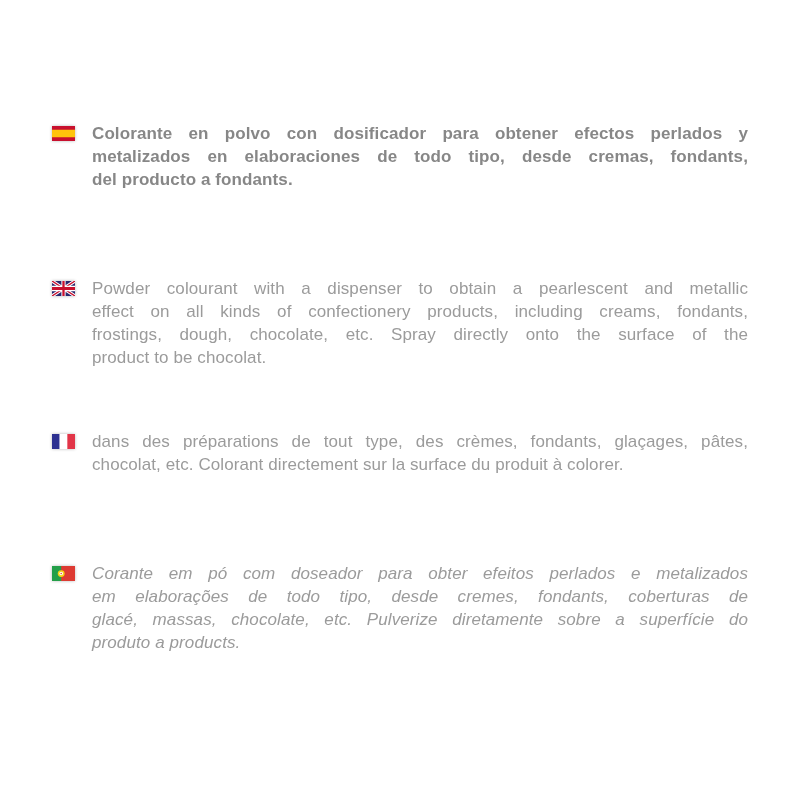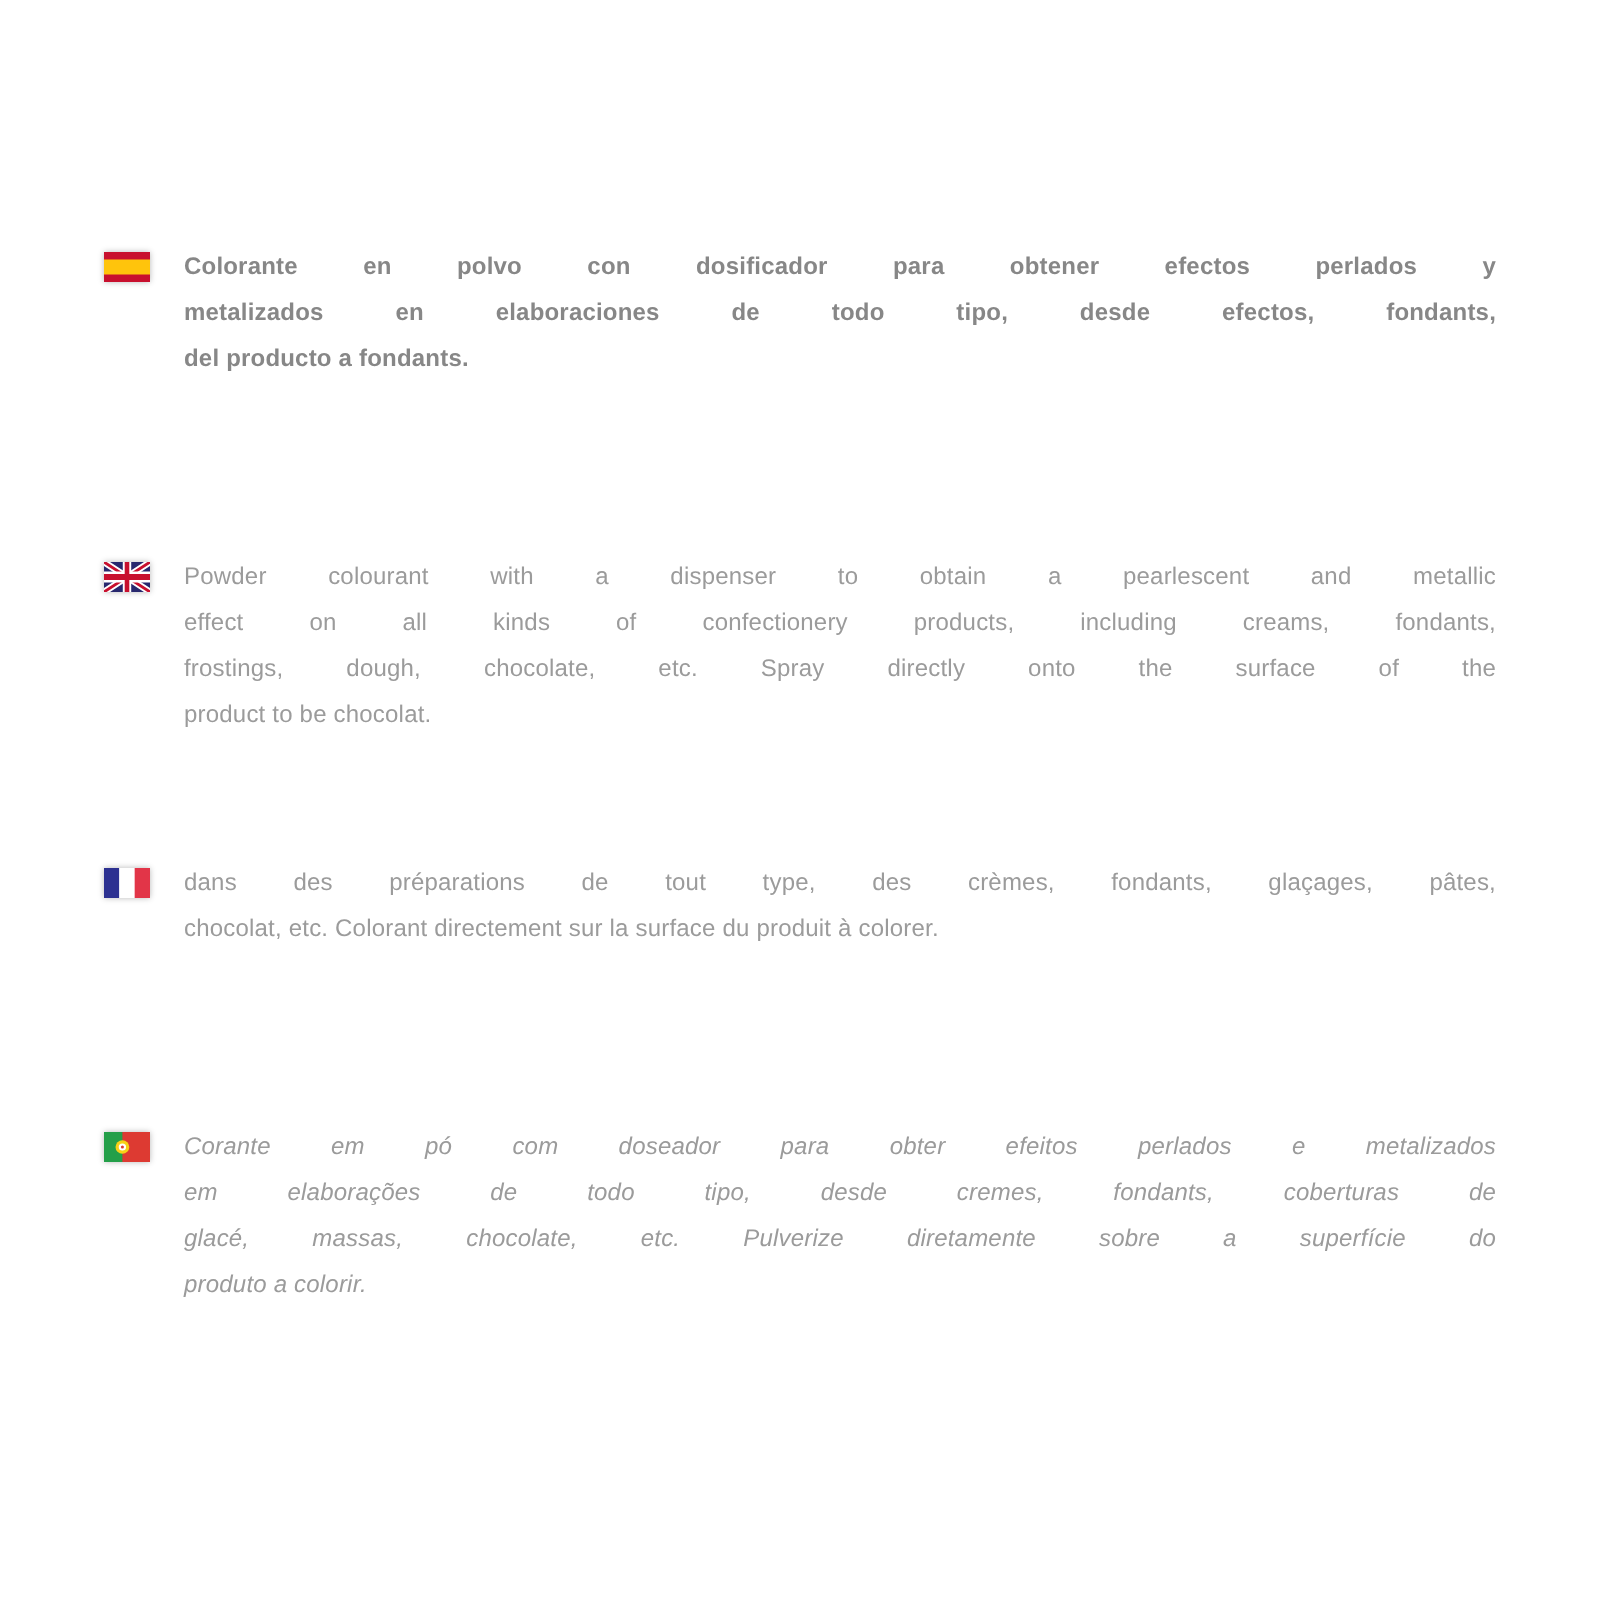--- a/index.html
+++ b/index.html
@@ -33,21 +33,21 @@
     background: #fff;
   }
   .flag svg {
     display: block;
     width: 100%;
     height: 100%;
   }
   .lines {
     margin-left: 40px;
     width: 656px;
-    font-size: 12px;
+    font-size: 17px;
     line-height: 23px;
     color: #9b9b9b;
     letter-spacing: 0.1px;
   }
   .line {
     text-align: justify;
     text-align-last: justify;
     white-space: normal;
   }
   .line.last {
@@ -64,21 +64,21 @@
 
 <div class="section bold" id="sec-es">
   <div class="flag">
     <svg viewBox="0 0 30 20" preserveAspectRatio="none">
       <rect x="0" y="0" width="30" height="20" fill="#c8102e"></rect>
       <rect x="0" y="5" width="30" height="10" fill="#ffc40c"></rect>
     </svg>
   </div>
   <div class="lines">
     <div class="line">Colorante en polvo con dosificador para obtener efectos perlados y</div>
-    <div class="line">metalizados en elaboraciones de todo tipo, desde efectos, fondants,</div>
+    <div class="line">metalizados en elaboraciones de todo tipo, desde cremas, fondants,</div>
     <div class="line last">del producto a fondants.</div>
   </div>
 </div>
 
 <div class="section" id="sec-en">
   <div class="flag">
     <svg viewBox="0 0 60 30" preserveAspectRatio="none">
       <rect x="0" y="0" width="60" height="30" fill="#28286e"></rect>
       <path d="M0,0 L60,30 M60,0 L0,30" stroke="#ffffff" stroke-width="7"></path>
       <path d="M0,0 L60,30 M60,0 L0,30" stroke="#c8102e" stroke-width="3"></path>
@@ -115,15 +115,15 @@
       <rect x="0" y="0" width="12" height="20" fill="#249f49"></rect>
       <circle cx="12" cy="10" r="4.5" fill="#f7d117"></circle>
       <circle cx="12" cy="10" r="2.4" fill="#ffffff"></circle>
       <circle cx="12" cy="10" r="1" fill="#dd3a32"></circle>
     </svg>
   </div>
   <div class="lines">
     <div class="line">Corante em pó com doseador para obter efeitos perlados e metalizados</div>
     <div class="line">em elaborações de todo tipo, desde cremes, fondants, coberturas de</div>
     <div class="line">glacé, massas, chocolate, etc. Pulverize diretamente sobre a superfície do</div>
-    <div class="line last">produto a colorir.</div>
+    <div class="line last">produto a products.</div>
   </div>
 </div>
 
 </body></html>

